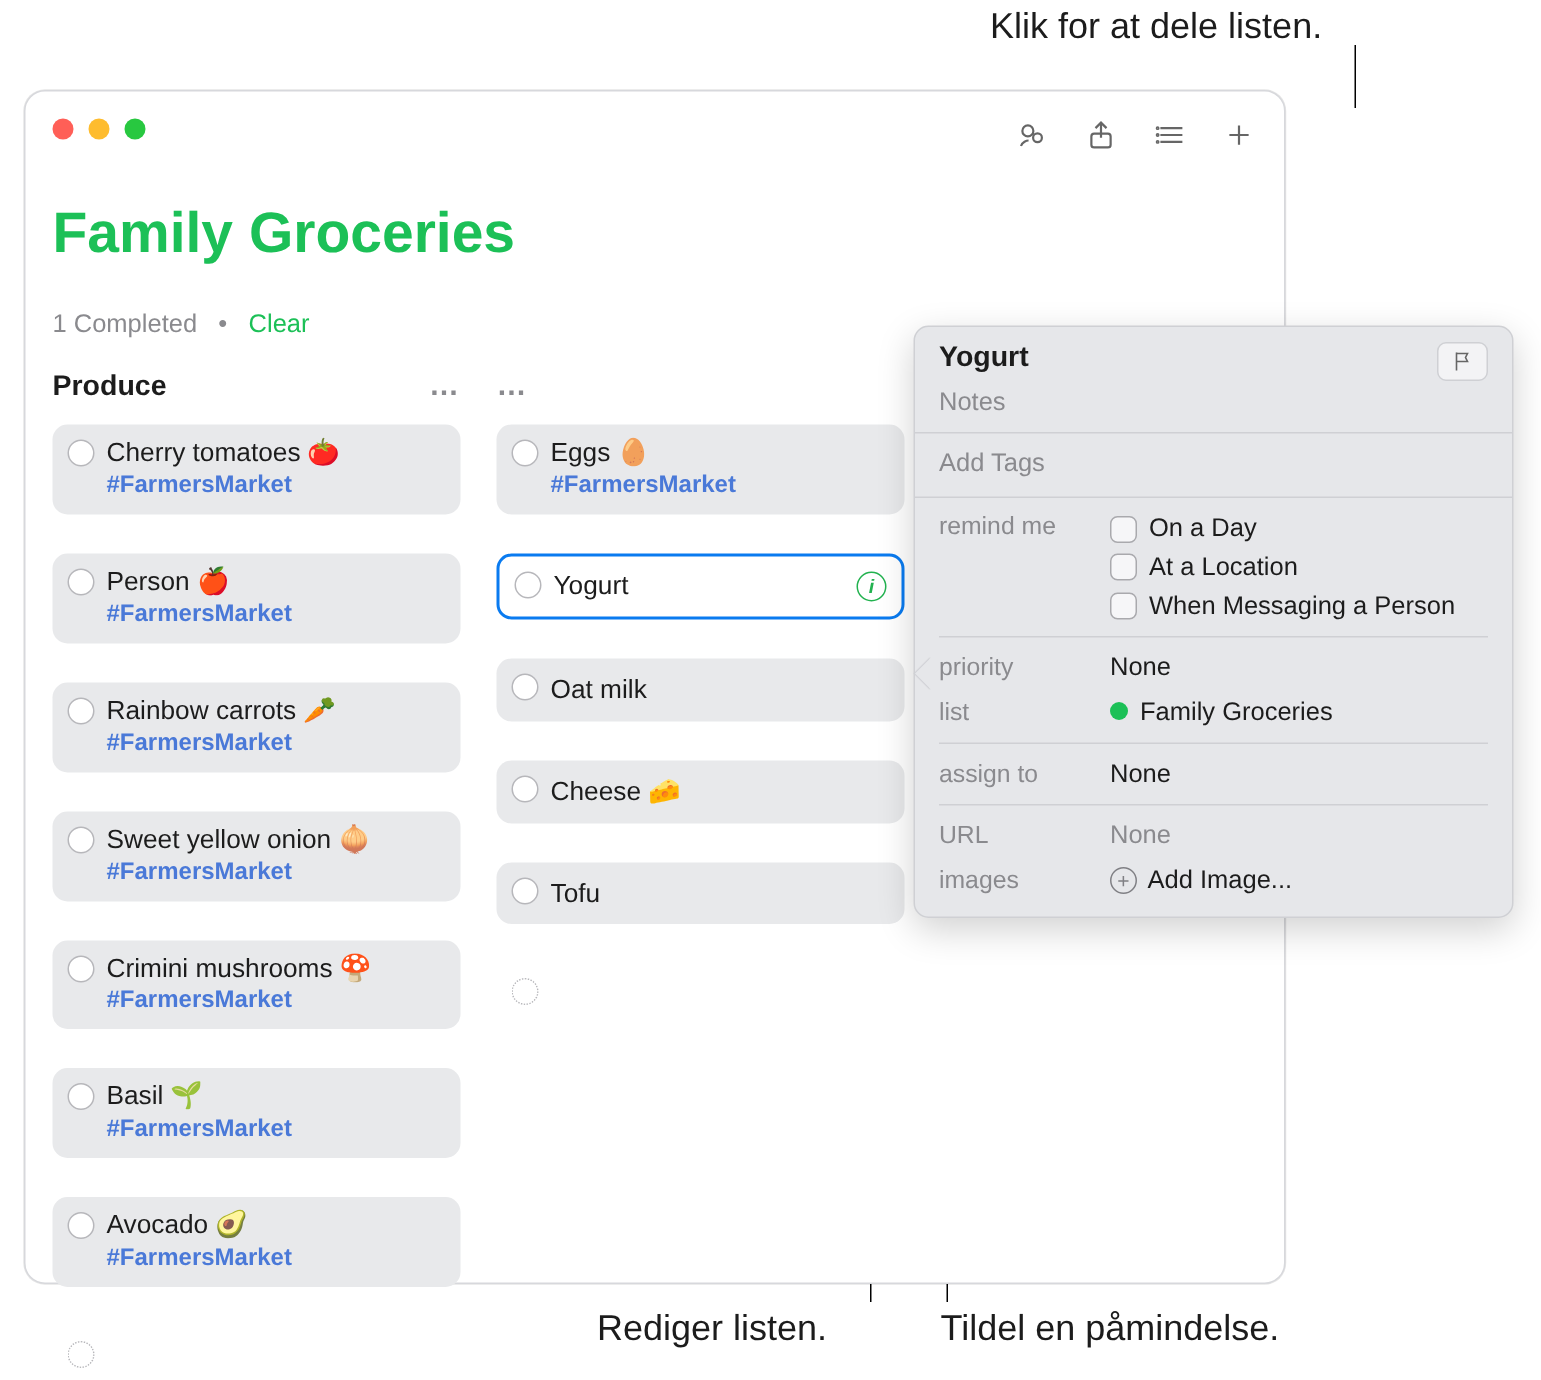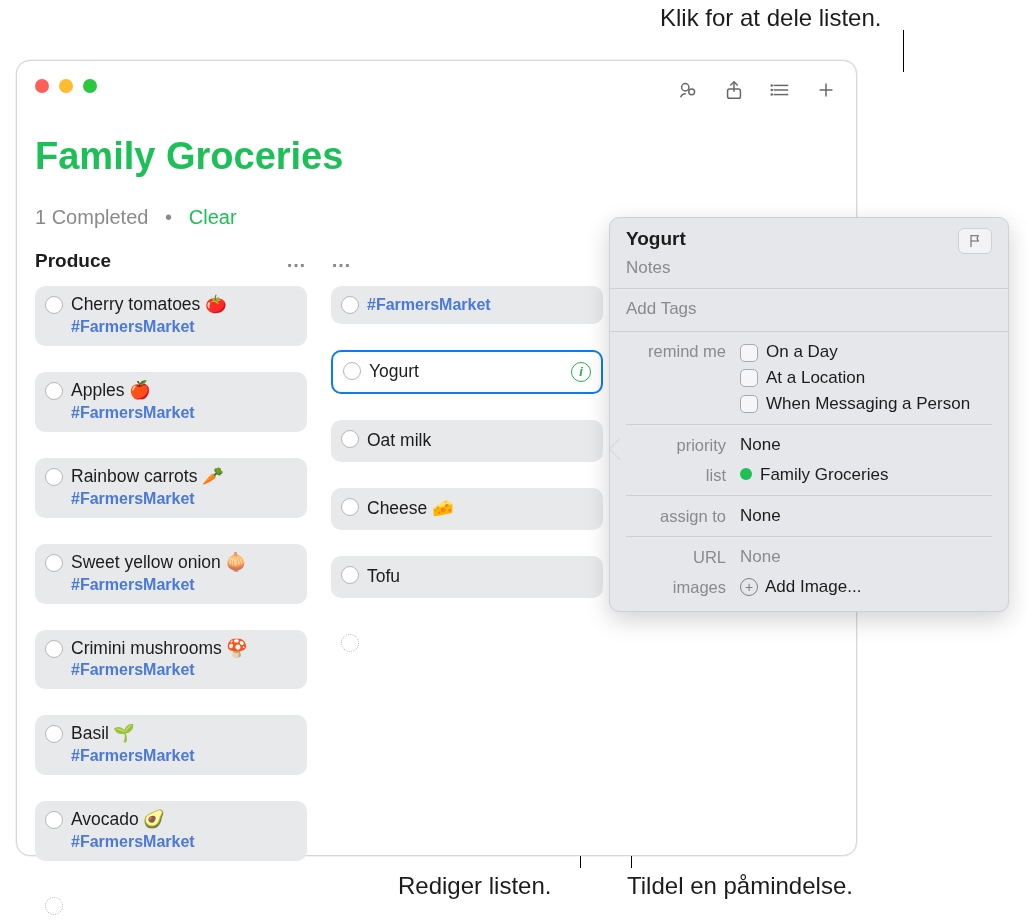--- a/index.html
+++ b/index.html
@@ -46,21 +46,21 @@
   .dot.r{background:#ff5f57;}
   .dot.y{background:#febc2e;}
   .dot.g{background:#28c840;}
 
   .toolbar{position:absolute;top:15px;right:16px;display:flex;gap:18px;align-items:center;}
   .tbtn{width:28px;height:28px;display:flex;align-items:center;justify-content:center;color:#666;cursor:pointer;}
   .tbtn svg{width:22px;height:22px;stroke:#666;fill:none;stroke-width:1.6;}
 
   .content{padding:74px 18px 16px;}
   h1.title{margin:0 0 4px;font-size:38px;font-weight:700;color:var(--green);}
-  .subtitle{font-size:20px;color:var(--gray);margin-bottom:20px;margin-top:28px;}
+  .subtitle{font-size:17px;color:var(--gray);margin-bottom:20px;margin-top:28px;}
   .subtitle .clear{color:var(--green);cursor:pointer;}
 
   .columns{display:flex;gap:24px;}
   .col{flex:0 0 272px;display:flex;flex-direction:column;}
   .col-head{display:flex;align-items:center;justify-content:space-between;font-size:19px;font-weight:700;margin-bottom:14px;}
   .col-head .more{color:var(--gray);font-size:20px;letter-spacing:1px;cursor:pointer;}
   .col-head .title-inner{overflow:hidden;white-space:nowrap;text-overflow:clip;max-width:215px;}
 
   .item{background:var(--item-bg);border-radius:10px;padding:8px 12px 10px 36px;position:relative;margin-bottom:26px;}
   .item .radio{position:absolute;left:10px;top:10px;width:18px;height:18px;border:1.7px solid #b7b7bb;border-radius:50%;background:#fff;}
@@ -89,21 +89,21 @@
     filter:drop-shadow(-1px 0 0 var(--sep));
   }
   .pop-head{display:flex;align-items:flex-start;gap:10px;}
   .pop-title{font-size:19px;font-weight:600;flex:1;}
   .flag-btn{width:34px;height:26px;border:1px solid var(--sep);border-radius:6px;display:flex;align-items:center;justify-content:center;background:#f3f3f5;}
   .flag-btn svg{width:16px;height:16px;stroke:#666;fill:none;stroke-width:1.6;}
   .pop-sub{color:var(--gray);font-size:17px;margin-top:4px;}
   .pop-sep{border:none;border-top:1px solid var(--sep);margin:10px -16px;}
   .add-tags{color:var(--gray);font-size:17px;padding:0 0 2px;}
   .field{display:flex;align-items:center;gap:14px;margin-top:10px;}
-  .field .lbl{flex:0 0 100px;text-align:right;color:var(--gray);font-size:16.5px;}
+  .field .lbl{flex:0 0 100px;text-align:left;color:var(--gray);font-size:16.5px;}
   .field .val{font-size:17px;color:var(--text);}
   .field .val.gray{color:var(--gray);}
   .check{width:18px;height:18px;border:1.3px solid #a9a9ad;border-radius:5px;background:#f6f6f8;margin-right:8px;flex:none;}
   .checkline{display:flex;align-items:center;font-size:17px;margin-top:6px;}
   .list-dot{width:12px;height:12px;border-radius:50%;background:#1cc057;margin-right:8px;display:inline-block;}
   .add-img{display:flex;align-items:center;gap:7px;font-size:17px;}
   .plus-circle{width:18px;height:18px;border:1.3px solid #808085;border-radius:50%;display:inline-flex;align-items:center;justify-content:center;color:#808085;font-size:14px;line-height:1;}
   .sep-short{border:none;border-top:1px solid var(--sep);margin:10px 0;}
 </style>
 </head>
@@ -175,21 +175,21 @@
           <span class="title-inner">Produce</span>
           <span class="more">…</span>
         </div>
         <div class="item">
           <span class="radio"></span>
           <div class="name">Cherry tomatoes 🍅</div>
           <div class="tag">#FarmersMarket</div>
         </div>
         <div class="item">
           <span class="radio"></span>
-          <div class="name">Apples 🍎</div>
+          <div class="name">Person 🍎</div>
           <div class="tag">#FarmersMarket</div>
         </div>
         <div class="item">
           <span class="radio"></span>
           <div class="name">Rainbow carrots 🥕</div>
           <div class="tag">#FarmersMarket</div>
         </div>
         <div class="item">
           <span class="radio"></span>
           <div class="name">Sweet yellow onion 🧅</div>
@@ -214,20 +214,21 @@
           <span class="radio"></span>
         </div>
       </div>
 
       <div class="col">
         <div class="col-head">
           <span class="more">…</span>
         </div>
         <div class="item">
           <span class="radio"></span>
+          <div class="name">Eggs 🥚</div>
           <div class="tag">#FarmersMarket</div>
         </div>
         <div class="item single selected">
           <span class="radio"></span>
           <div class="name">Yogurt</div>
           <span class="info">i</span>
         </div>
         <div class="item single">
           <span class="radio"></span>
           <div class="name">Oat milk</div>

